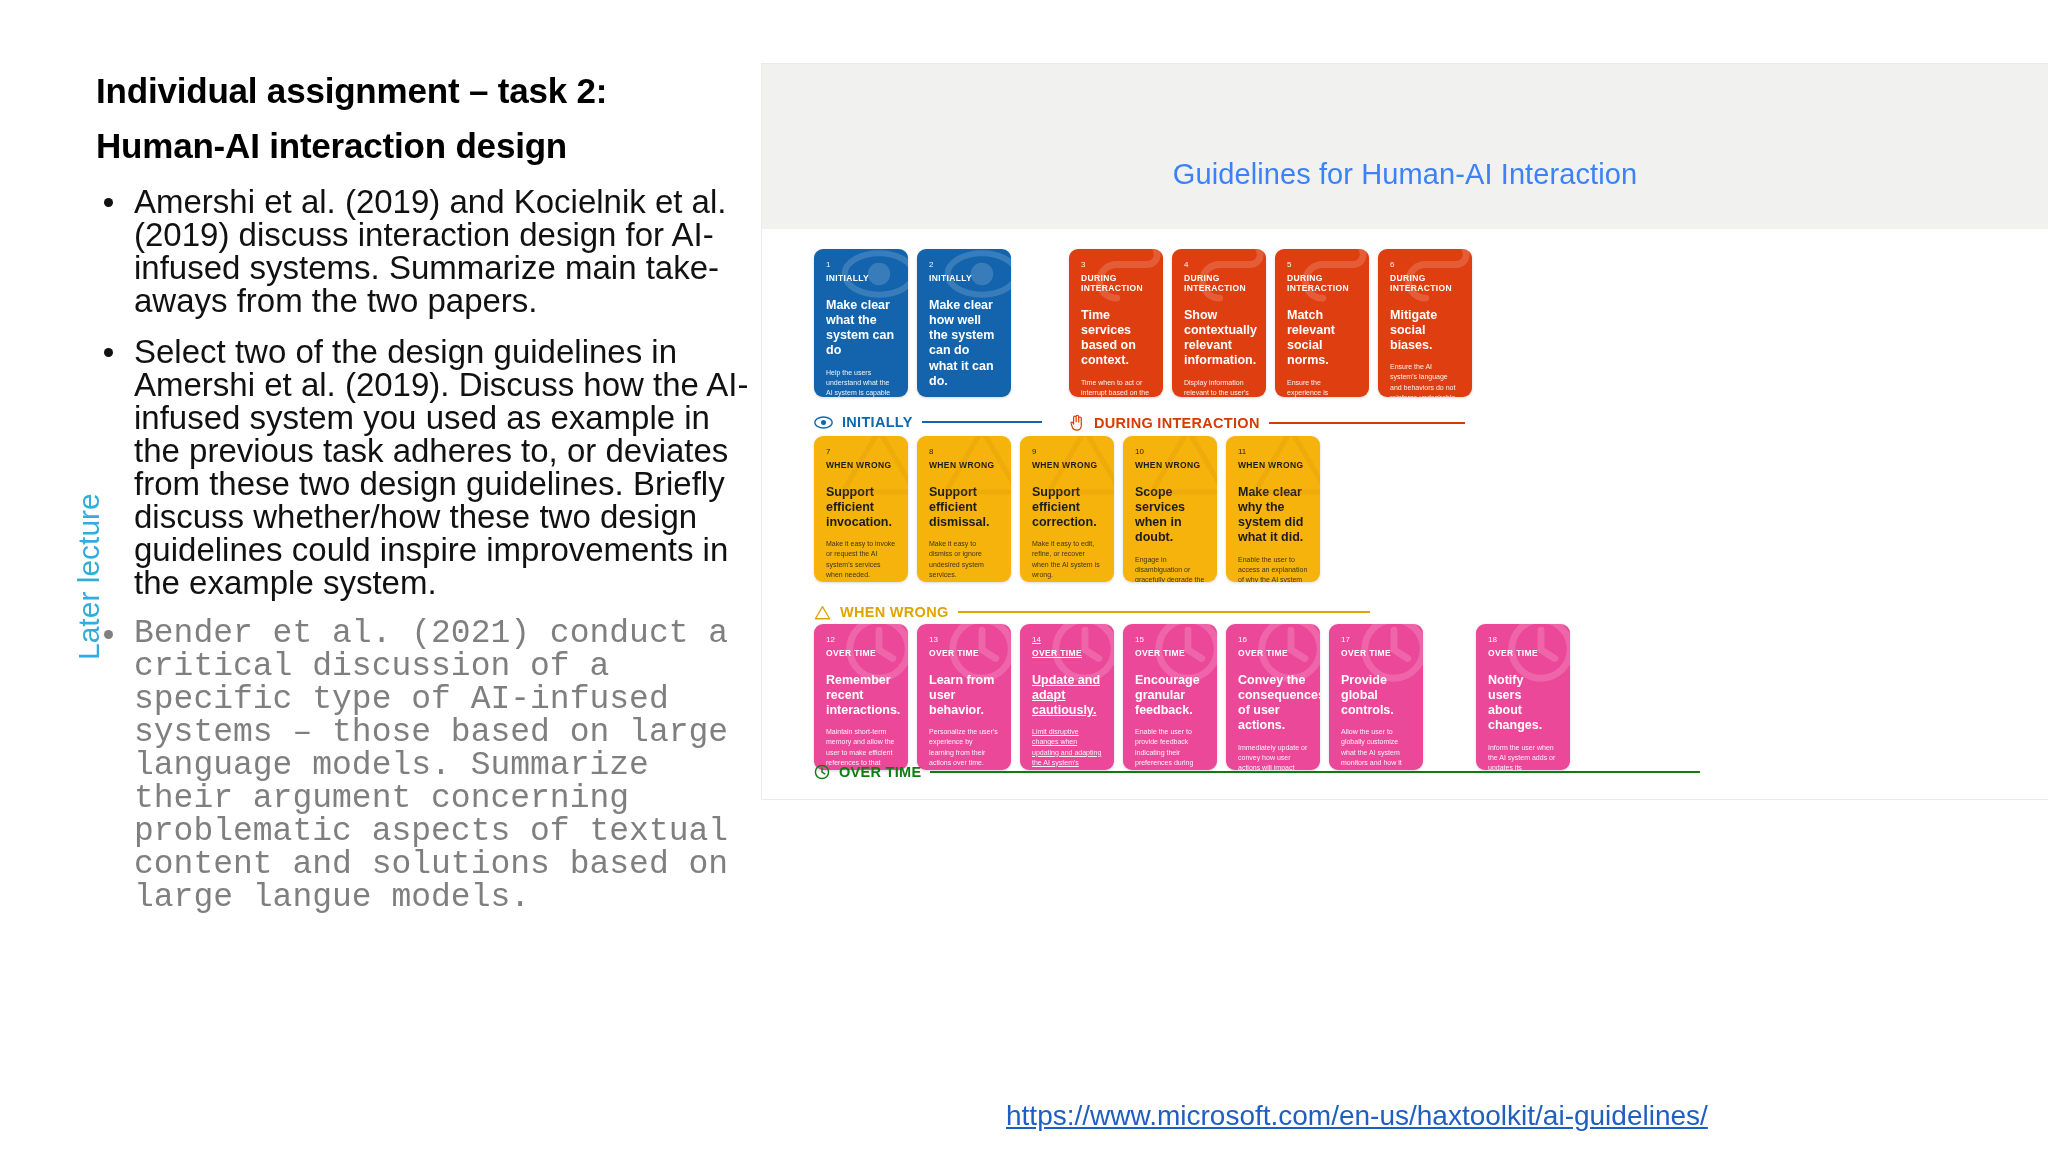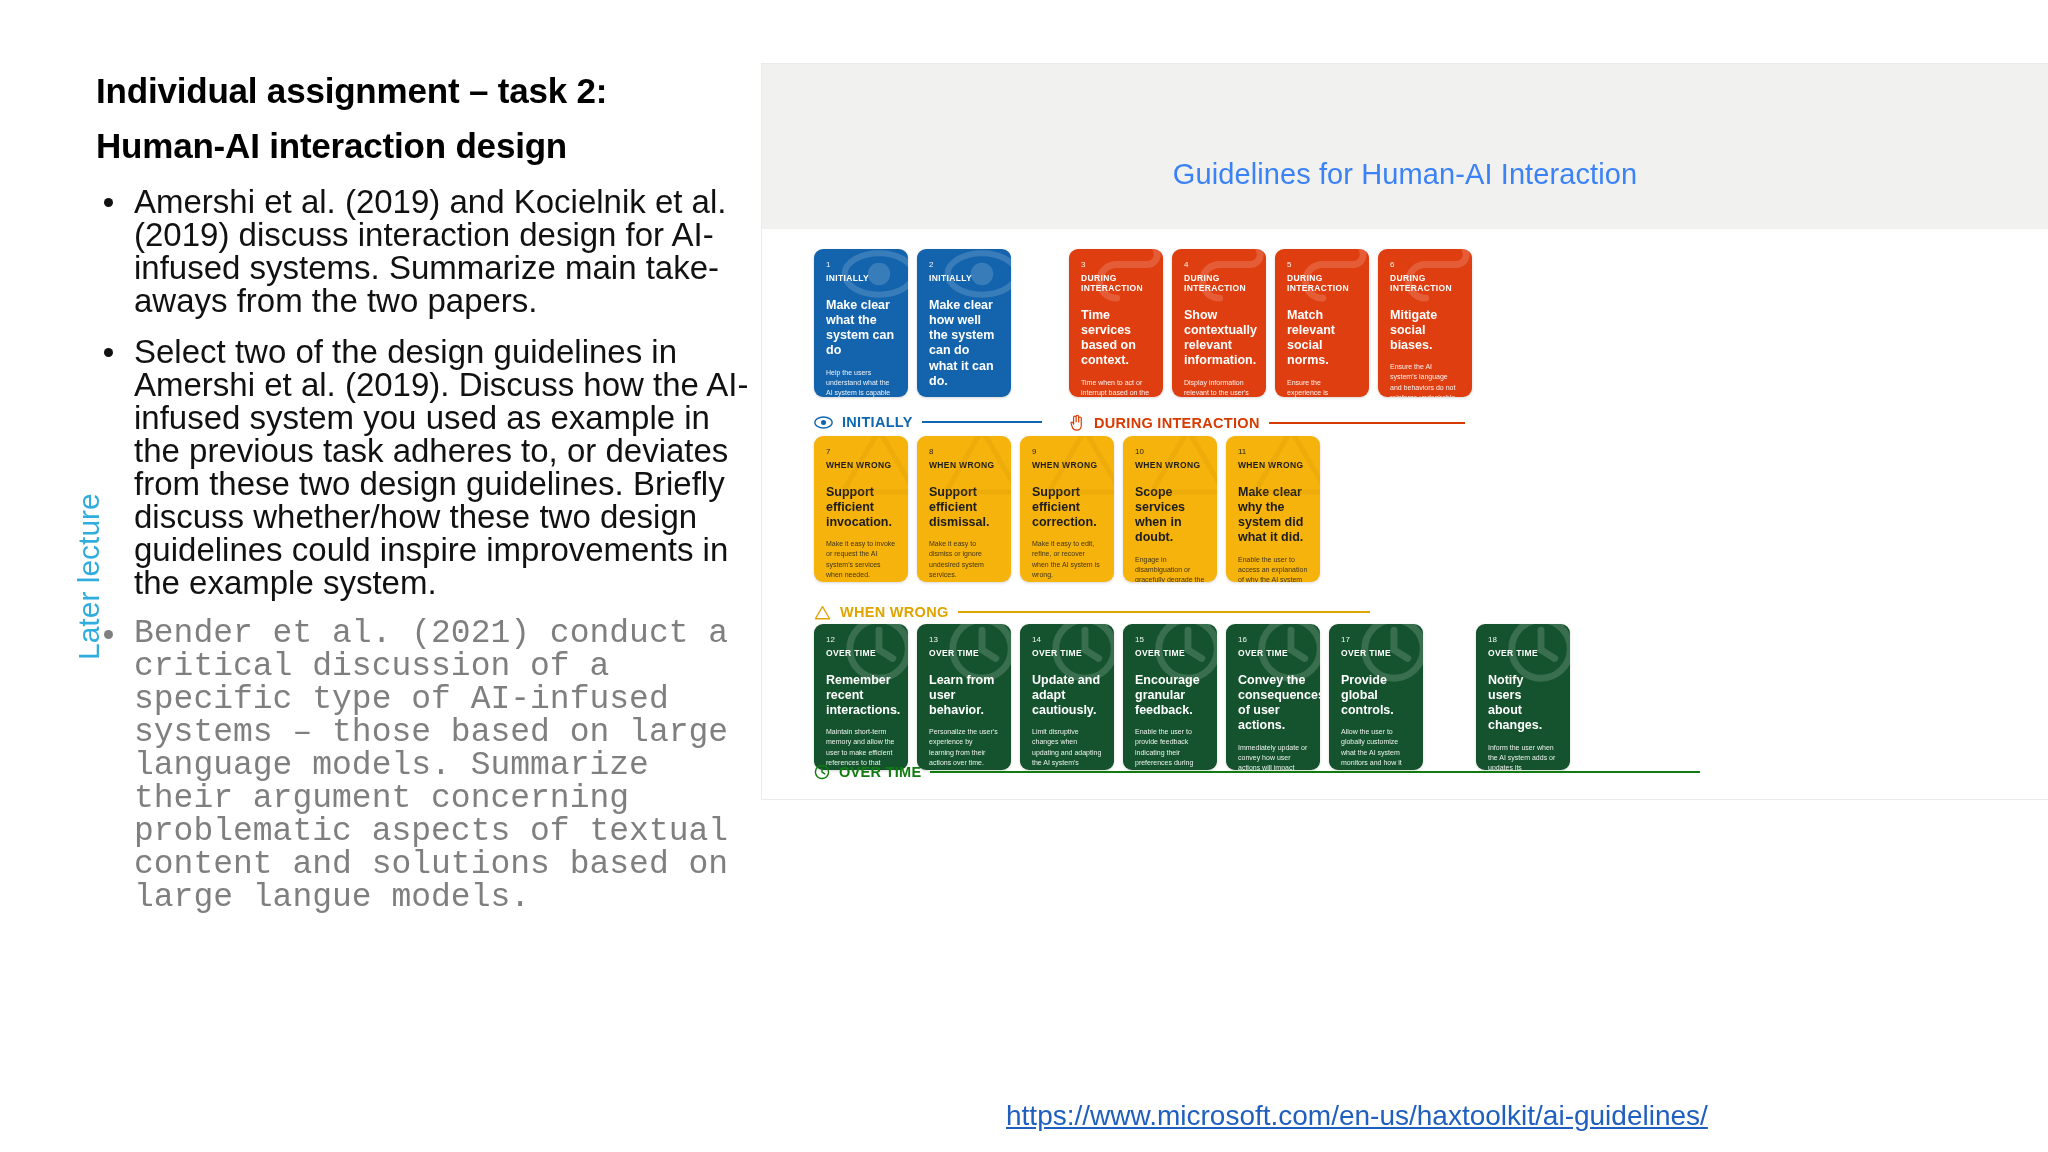--- a/index.html
+++ b/index.html
@@ -112,21 +112,21 @@
   }
   .card .wm{
     position:absolute; right:-14px; top:-18px;
     width:86px;height:86px; opacity:.16; pointer-events:none;
   }
 
   
   .c-blue  { background:#1464ad; }
   .c-red   { background:#df3e11; }
   .c-amber { background:#f5b30b; color:#1c1c1c; }
-  .c-green { background:#14532d; }
+  .c-green { background:#ec4899; }
   .c-amber .body{ opacity:.85; }
 
   
   .legend{
     position:absolute;
     display:flex;
     align-items:center;
     gap:9px;
     font-size:14.5px;
     font-weight:bold;
@@ -352,21 +352,21 @@
         <div class="card c-green" style="width: 94px; height: 146px;">
           <span class="wm"><svg viewBox="0 0 100 100">
               <circle cx="50" cy="50" r="34" fill="none" stroke="#fff" stroke-width="8"></circle>
               <path d="M50 28v23l16 10" fill="none" stroke="#fff" stroke-width="8" stroke-linecap="round"></path>
             </svg></span>
           <div class="num">13</div>
           <div class="phase">OVER TIME</div>
           <div class="title">Learn from user behavior.</div>
           <div class="body">Personalize the user's experience by learning from their actions over time.</div>
         </div>
-        <div class="card c-green" style="width: 94px; height: 146px;">
+        <div class="card c-green" style="width: 94px; height: 146px; text-decoration: underline;">
           <span class="wm"><svg viewBox="0 0 100 100">
               <circle cx="50" cy="50" r="34" fill="none" stroke="#fff" stroke-width="8"></circle>
               <path d="M50 28v23l16 10" fill="none" stroke="#fff" stroke-width="8" stroke-linecap="round"></path>
             </svg></span>
           <div class="num">14</div>
           <div class="phase">OVER TIME</div>
           <div class="title">Update and adapt cautiously.</div>
           <div class="body">Limit disruptive changes when updating and adapting the AI system's behaviors.</div>
         </div>
         <div class="card c-green" style="width: 94px; height: 146px;">

